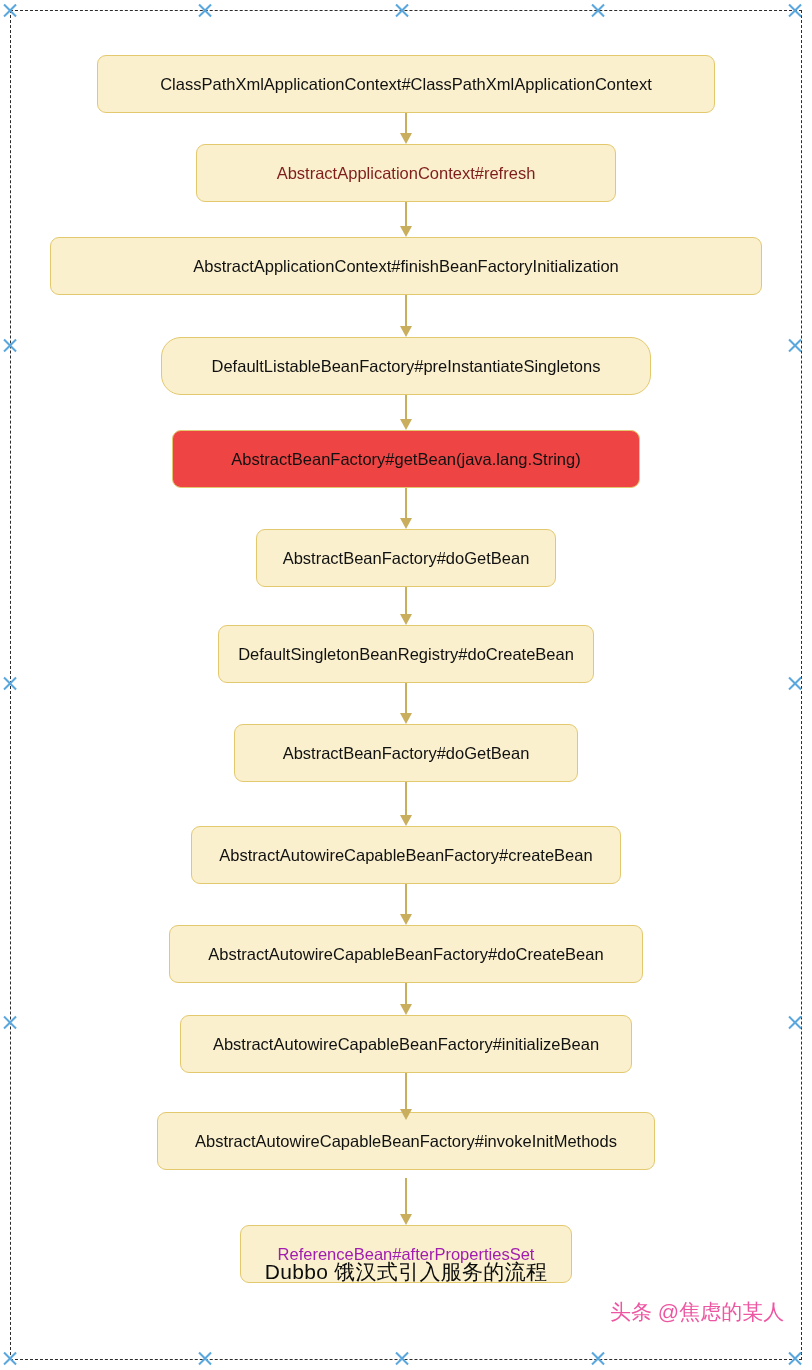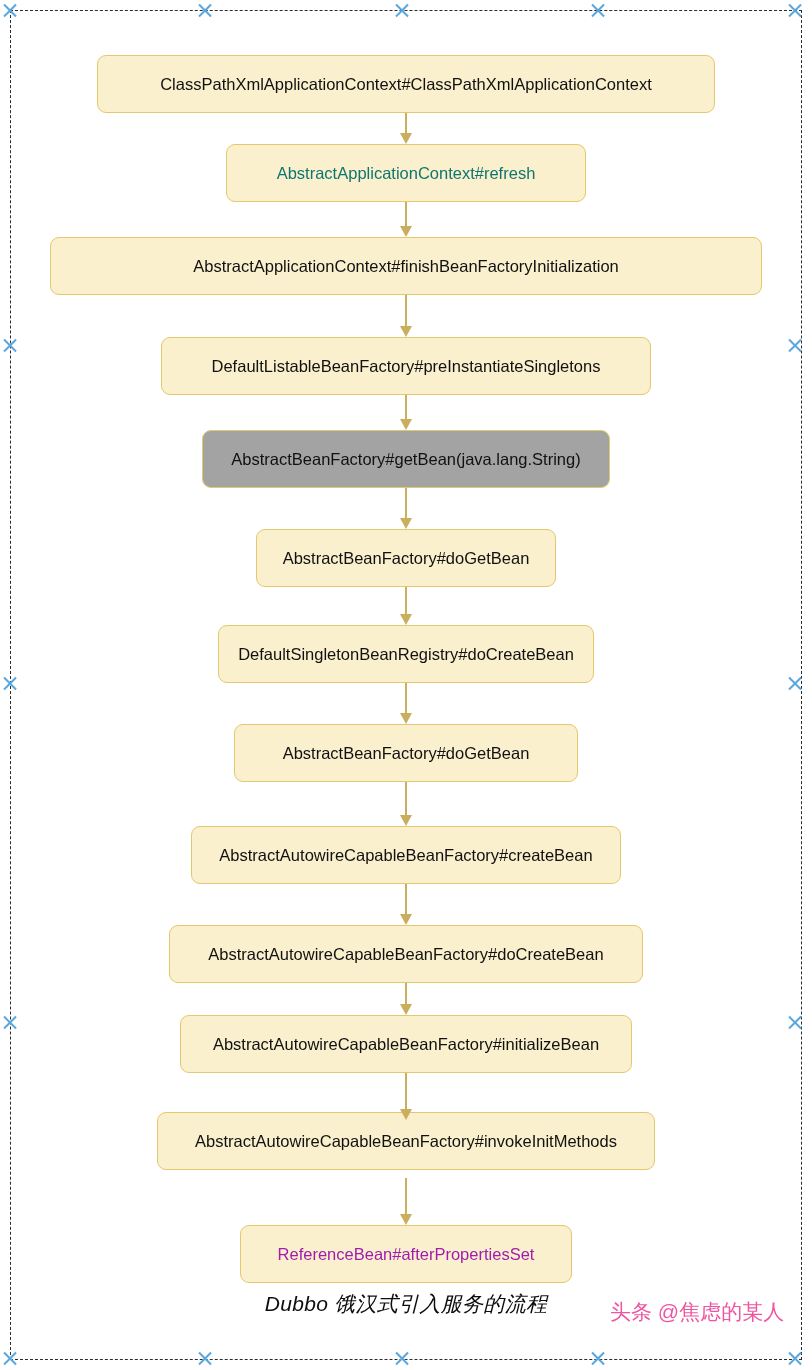--- a/index.html
+++ b/index.html
@@ -135,30 +135,30 @@
 </head>
 <body>
 
 <div id="canvas">
 
   <div class="flow" id="flow-layer">
       <div class="node-row" style="top: 55px;">
         <div class="node" style="width: 618px; background: rgb(250, 240, 205); border-color: rgb(227, 201, 110); color: rgb(17, 17, 17);">ClassPathXmlApplicationContext#ClassPathXmlApplicationContext</div>
       </div>
       <div class="node-row" style="top: 144px;">
-        <div class="node" style="width: 360px; background: rgb(250, 240, 205); border-color: rgb(227, 201, 110); color: #0f766e;">AbstractApplicationContext#refresh</div>
+        <div class="node" style="width: 420px; background: rgb(250, 240, 205); border-color: rgb(227, 201, 110); color: #7f1d1d;">AbstractApplicationContext#refresh</div>
       </div>
       <div class="node-row" style="top: 237px;">
         <div class="node" style="width: 712px; background: rgb(250, 240, 205); border-color: rgb(227, 201, 110); color: rgb(17, 17, 17);">AbstractApplicationContext#finishBeanFactoryInitialization</div>
       </div>
       <div class="node-row" style="top: 337px;">
-        <div class="node" style="width: 490px; background: rgb(250, 240, 205); border-color: rgb(227, 201, 110); color: rgb(17, 17, 17);">DefaultListableBeanFactory#preInstantiateSingletons</div>
+        <div class="node" style="width: 490px; background: rgb(250, 240, 205); border-color: rgb(227, 201, 110); color: rgb(17, 17, 17); border-radius: 20px;">DefaultListableBeanFactory#preInstantiateSingletons</div>
       </div>
       <div class="node-row" style="top: 430px;">
-        <div class="node" style="width: 408px; background: #a3a3a3; border-color: rgb(227, 201, 110); color: rgb(17, 17, 17);">AbstractBeanFactory#getBean(java.lang.String)</div>
+        <div class="node" style="width: 468px; background: #ef4444; border-color: rgb(227, 201, 110); color: rgb(17, 17, 17);">AbstractBeanFactory#getBean(java.lang.String)</div>
       </div>
       <div class="node-row" style="top: 529px;">
         <div class="node" style="width: 300px; background: rgb(250, 240, 205); border-color: rgb(227, 201, 110); color: rgb(17, 17, 17);">AbstractBeanFactory#doGetBean</div>
       </div>
       <div class="node-row" style="top: 625px;">
         <div class="node" style="width: 376px; background: rgb(250, 240, 205); border-color: rgb(227, 201, 110); color: rgb(17, 17, 17);">DefaultSingletonBeanRegistry#doCreateBean</div>
       </div>
       <div class="node-row" style="top: 724px;">
         <div class="node" style="width: 344px; background: rgb(250, 240, 205); border-color: rgb(227, 201, 110); color: rgb(17, 17, 17);">AbstractBeanFactory#doGetBean</div>
       </div>
@@ -220,21 +220,21 @@
       <div class="conn" style="top: 1073px; height: 47px;">
         <div class="stem" style="height: 38px; background: rgb(201, 174, 93);"></div>
         <div class="head" style="top: 36px; border-top-color: rgb(201, 174, 93);"></div>
       </div>
       <div class="conn" style="top: 1178px; height: 47px;">
         <div class="stem" style="height: 38px; background: rgb(201, 174, 93);"></div>
         <div class="head" style="top: 36px; border-top-color: rgb(201, 174, 93);"></div>
       </div>
     </div>
 
-  <div class="caption" id="caption" style="top: 1290px; font-style: italic;">Dubbo 饿汉式引入服务的流程</div>
+  <div class="caption" id="caption" style="top: 1258px;">Dubbo 饿汉式引入服务的流程</div>
 
   <div class="watermark" id="watermark" style="left: 610px; top: 1298px;">头条 @焦虑的某人</div>
 
   <div class="sel-frame"></div>
 
   <div id="handle-layer">
       <div class="handle" style="left: 10px; top: 10px;"></div>
       <div class="handle" style="left: 205px; top: 10px;"></div>
       <div class="handle" style="left: 402px; top: 10px;"></div>
       <div class="handle" style="left: 598px; top: 10px;"></div>

